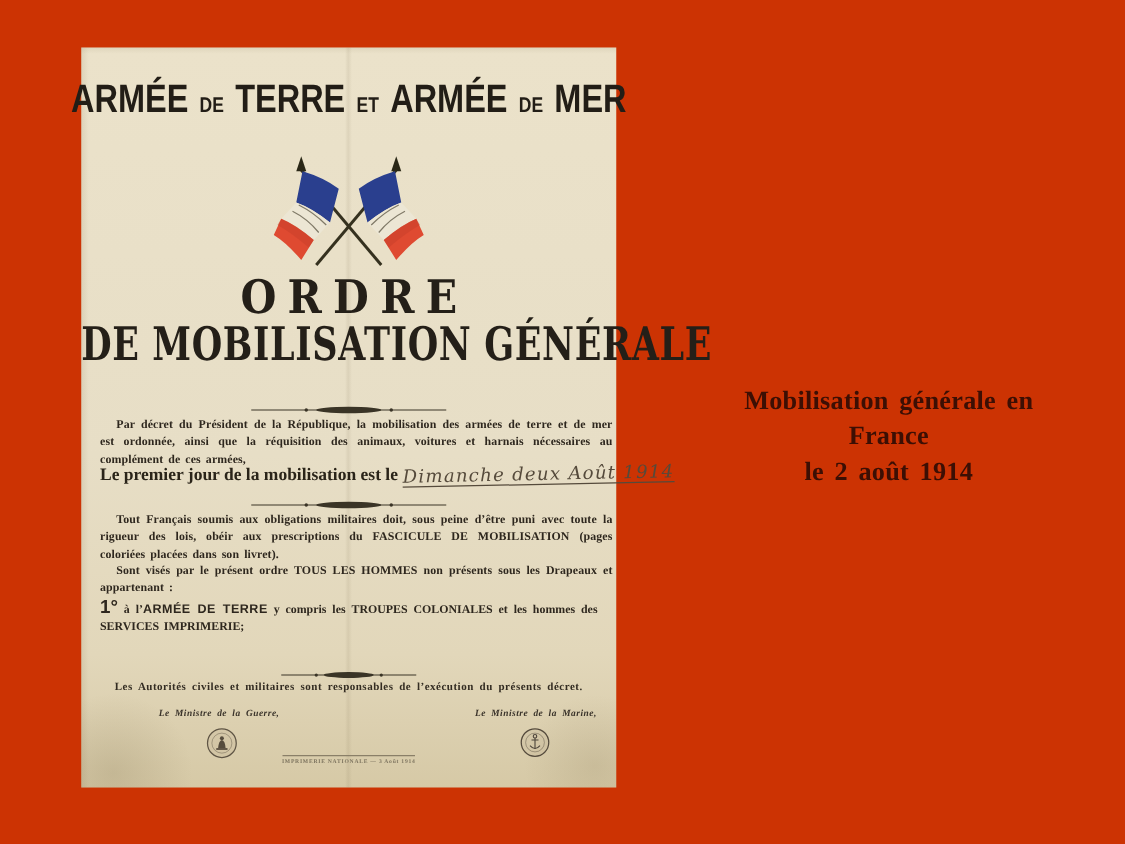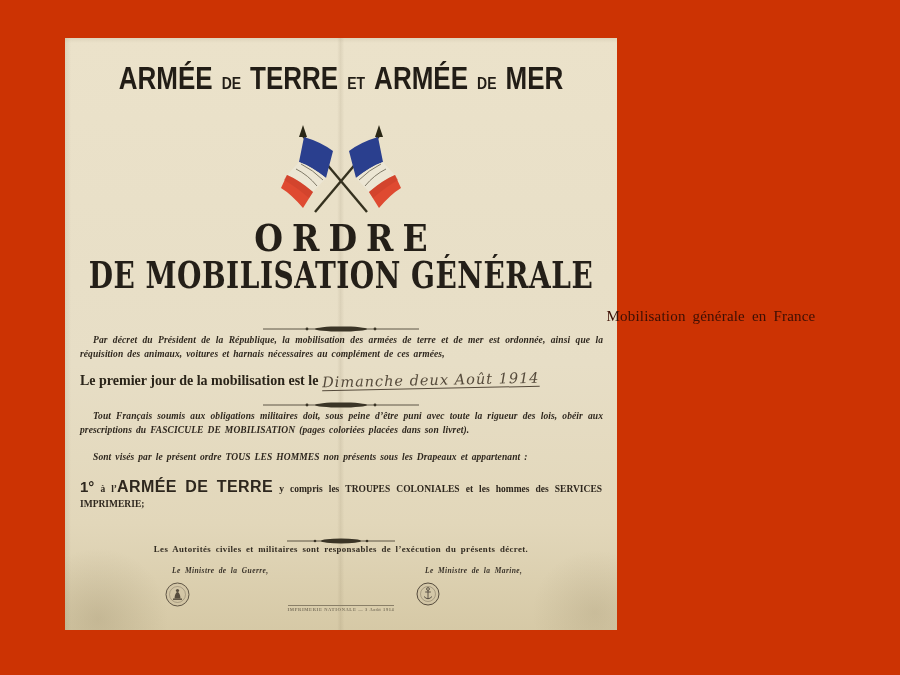--- a/index.html
+++ b/index.html
@@ -3,21 +3,21 @@
 <meta charset="utf-8">
 <style>
   html,body{margin:0;padding:0;}
   body{
     width:900px;height:675px;position:relative;overflow:hidden;
     background:#cc3303;
     font-family:"Liberation Serif", serif;
   }
   
   .poster{
-    position:absolute;left:65px;top:38px;width:552px;height:592px;
+    position:absolute;left:65px;top:38px;width:428px;height:592px;
     background:
       radial-gradient(circle at 6% 98%, rgba(110,95,60,0.18), rgba(110,95,60,0) 9%),
       radial-gradient(circle at 96% 97%, rgba(110,95,60,0.14), rgba(110,95,60,0) 8%),
       linear-gradient(90deg, rgba(120,100,65,0.12) 0px, rgba(120,100,65,0) 6px),
       linear-gradient(90deg, rgba(0,0,0,0) 49.3%, rgba(105,90,60,0.10) 49.9%, rgba(0,0,0,0) 50.6%),
       linear-gradient(180deg, rgba(115,100,65,0.10) 0px, rgba(115,100,65,0) 5px),
       linear-gradient(180deg, #ebe2ca 0%, #e7dec6 55%, #e2d7ba 82%, #d6c9a6 100%);
     color:#2d261d;
   }
   .abs{position:absolute;}
@@ -42,64 +42,64 @@
   .mobilisation{
     left:0;top:216px;width:100%;text-align:center;
     font-family:"DejaVu Serif",serif;font-weight:800;font-size:28px;
     letter-spacing:0.5px;transform:scaleY(1.32);transform-origin:top center;color:#241f18;
     white-space:nowrap;
   }
   .divider{left:0;width:100%;text-align:center;}
   .d1{top:281px;} .d2{top:357px;} .d3{top:493px;}
   
   .para{
-    left:15px;right:14px;text-align:justify;
+    left:15px;right:3px;text-align:justify;
     font-size:9.5px;font-weight:bold;line-height:1.45;
-    word-spacing:1.5px;letter-spacing:0.1px;color:#2e271e;font-style:italic;
+    word-spacing:1.5px;letter-spacing:0.1px;color:#2e271e;
   }
   .indent{text-indent:13px;}
   .p1{top:296px;}
   .p2{top:372px;}
   .p3{top:413px;}
   .firstday{
     left:15px;right:15px;top:334px;white-space:nowrap;
     font-size:14px;font-weight:bold;color:#2a2419;
   }
   .script{
     font-family:"DejaVu Serif",serif;font-style:italic;font-weight:400;
     font-size:14.5px;color:#554a3b;letter-spacing:1px;
     display:inline-block;transform:rotate(-1.2deg);
     text-decoration:underline;text-decoration-thickness:1px;text-underline-offset:3px;
   }
   .item{ left:15px;right:15px;text-align:justify;
     font-size:9.5px;font-weight:bold;line-height:1.35;word-spacing:1.5px;color:#2e271e;}
   .item1{top:438px;} .item2{top:466px;}
   .item .lead{font-family:"Liberation Sans",sans-serif;font-weight:800;font-size:15px;}
-  .item .bigcaps{font-family:"Liberation Sans",sans-serif;font-weight:800;font-size:16px;letter-spacing:0.4px;}
+  .item .bigcaps{font-family:"Liberation Sans",sans-serif;font-weight:800;font-size:10px;letter-spacing:0.4px;}
   .resp{
     left:0;top:506px;width:100%;text-align:center;
     font-size:8.8px;font-weight:bold;letter-spacing:0.4px;word-spacing:2px;color:#332c22;
   }
-  .sig{font-size:7.5px;font-weight:bold;font-style:italic;letter-spacing:0.4px;word-spacing:2px;color:#3a332a;margin-left:45px;}
+  .sig{font-size:7.5px;font-weight:bold;font-style:italic;letter-spacing:0.4px;word-spacing:2px;color:#3a332a;}
   .sig-left{left:62px;top:528px;}
   .sig-right{left:315px;top:528px;}
   .seal-left{left:99px;top:543px;}
   .seal-right{left:350px;top:543px;}
   .imprint{
     left:0;top:559px;width:100%;text-align:center;
   }
   .imprint span{
     display:inline-block;border-top:0.5px solid #8a7f68;padding-top:1.5px;
     font-size:4.5px;letter-spacing:0.6px;color:#7d745f;font-weight:bold;
   }
   
   .caption{
     position:absolute;left:571px;top:306px;width:280px;text-align:center;
-    font-family:"Liberation Serif",serif;font-size:15px;line-height:1.35;
-    word-spacing:3px;letter-spacing:0.2px;color:#3c0f04;
+    font-family:"Liberation Serif",serif;font-size:21px;line-height:1.35;
+    word-spacing:3px;letter-spacing:0.2px;color:#3c0f04;font-weight:bold;
   }
 </style>
 </head>
 <body>
 
 <div class="poster">
 
   <div class="abs heading">
     <span class="big">ARMÉE</span>
     <span class="small">DE</span>
@@ -202,13 +202,14 @@
   </div>
 
   <div class="abs imprint">
     <span>IMPRIMERIE NATIONALE — 3 Août 1914</span>
   </div>
 
 </div>
 
 <div class="caption">
   <div>Mobilisation générale en France</div>
+  <div>le 2 août 1914</div>
 </div>
 
 </body></html>

